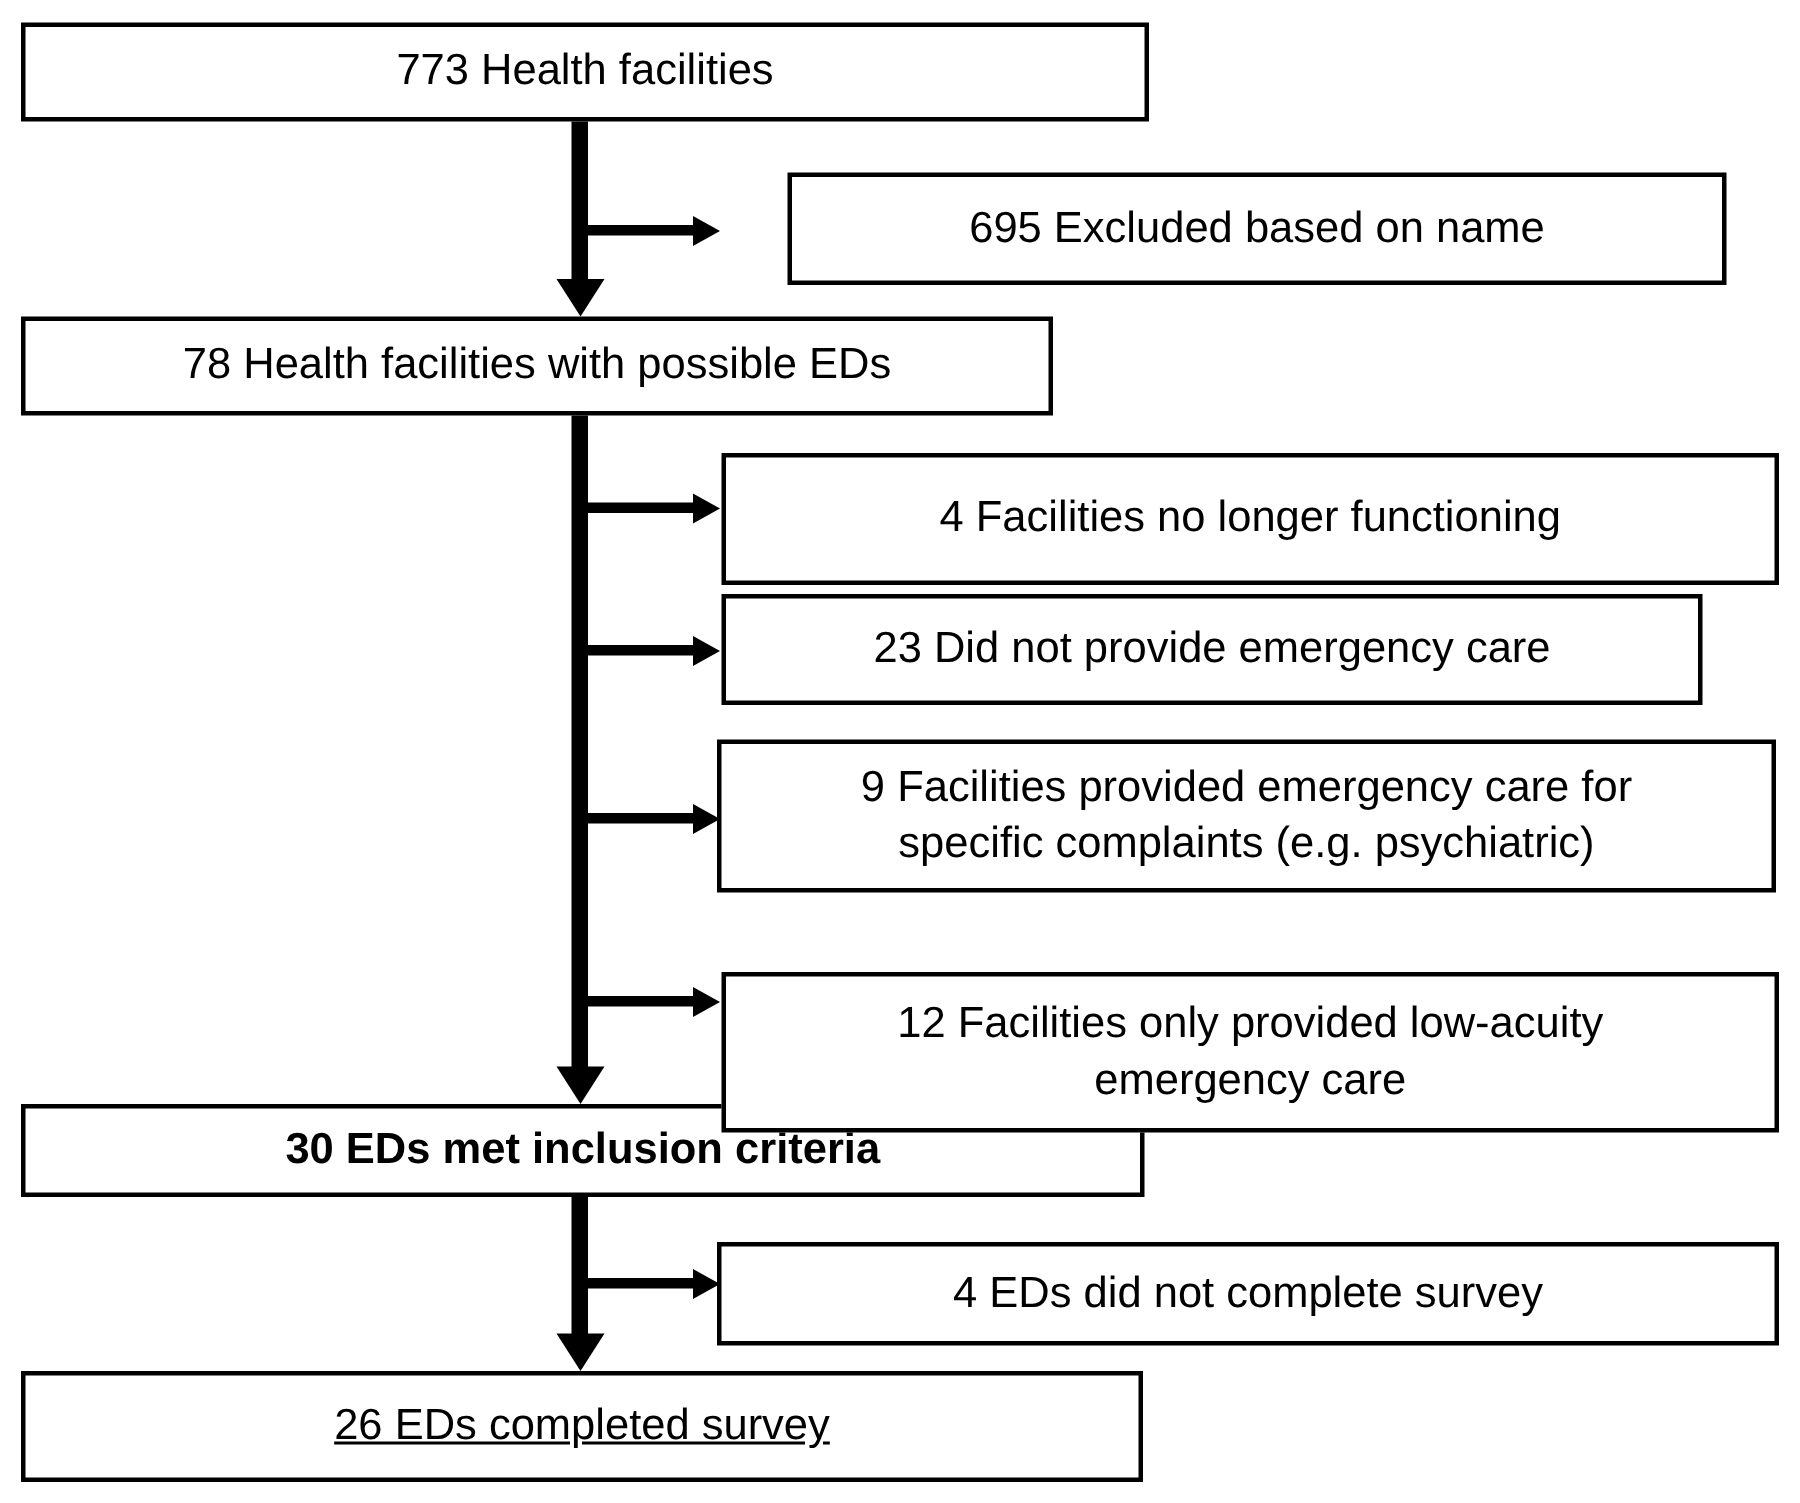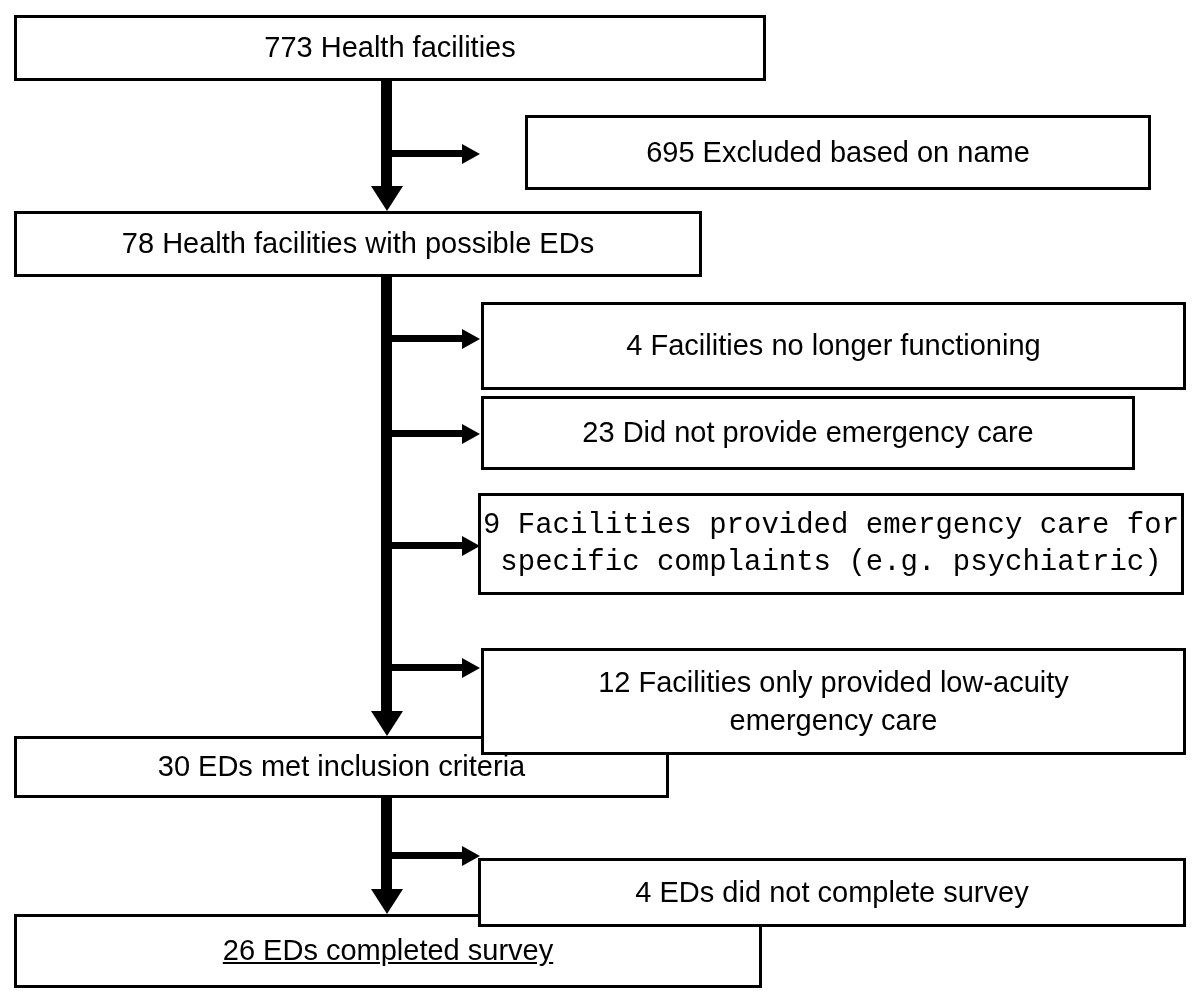--- a/index.html
+++ b/index.html
@@ -25,30 +25,30 @@
     text-align: center;
     font-size: 29px;
     line-height: 1.28;
     white-space: pre-line;
     color: #000000;
   }
 
   
   #box-main-0 { left: 14px;  top: 15px;  width: 752px; height: 66px; }
   #box-main-1 { left: 14px;  top: 211px; width: 688px; height: 66px; }
-  #box-main-2 { left: 14px;  top: 736px; width: 655px; height: 62px; }
+  #box-main-2 { left: 14px;  top: 736px; width: 749px; height: 62px; font-weight: bold; }
   #box-main-3 { left: 14px;  top: 914px; width: 748px; height: 74px; text-decoration: underline; }
 
   
   #box-excl-0 { left: 481px; top: 115px; width: 626px; height: 75px; margin-left: 44px; }
   #box-excl-1 { left: 481px; top: 302px; width: 705px; height: 88px; }
   #box-excl-2 { left: 481px; top: 396px; width: 654px; height: 74px; }
-  #box-excl-3 { left: 478px; top: 493px; width: 706px; height: 102px; font-family: Liberation Mono, monospace; }
+  #box-excl-3 { left: 478px; top: 493px; width: 706px; height: 102px; }
   #box-excl-4 { left: 481px; top: 648px; width: 705px; height: 107px; }
-  #box-excl-5 { left: 478px; top: 858px; width: 708px; height: 69px; }
+  #box-excl-5 { left: 478px; top: 828px; width: 708px; height: 69px; }
 
   
   .vline { position: absolute; width: 11px; background: #000000; left: 381px; }
   #trunk-line-0 { top: 81px;  height: 106px; }
   #trunk-line-1 { top: 277px; height: 435px; }
   #trunk-line-2 { top: 798px; height: 92px; }
 
   
   .head-down {
     position: absolute;

